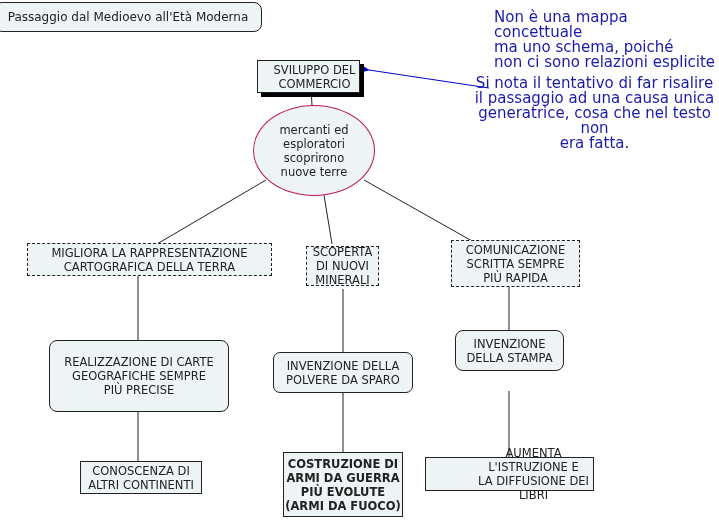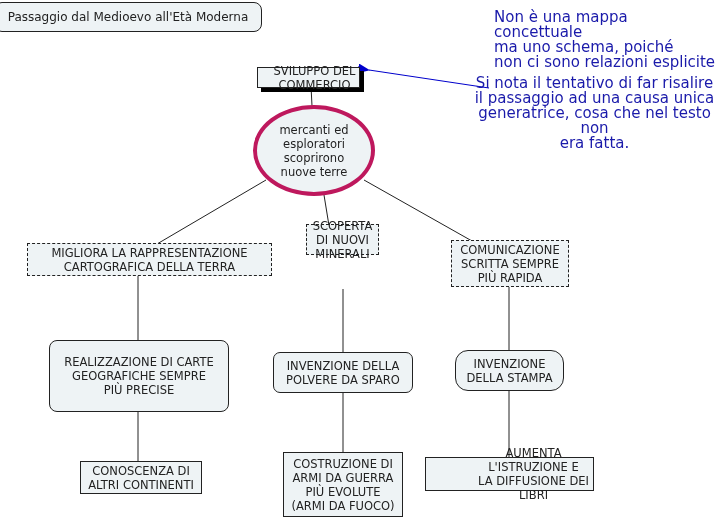--- a/index.html
+++ b/index.html
@@ -13,21 +13,21 @@
     .node {
       position: absolute; box-sizing: border-box;
       background: #eef3f5; color: #222;
       display: flex; align-items: center; justify-content: center;
       text-align: center; line-height: 14px; white-space: pre-line;
     }
     .rounded { border: 1px solid #222; border-radius: 8px; }
     .solid { border: 1px solid #222; }
     .dashed { border: 1px dashed #222; }
     .shadow { box-shadow: 4px 4px 0 #000; }
-    .ellipse { border: 4px solid #be185d; border-radius: 50%; }
+    .ellipse { border: 1px solid #be185d; border-radius: 50%; }
     .note {
       position: absolute; color: #1a1aaa; line-height: 15px;
       white-space: pre-line; font-size: 15px;
     }
   </style>
 </head>
 <body>
 
 <svg class="links">
   <defs>
@@ -52,51 +52,51 @@
 
 <div class="note" style="left:494px; top:10px;">Non è una mappa concettuale
 ma uno schema, poiché
 non ci sono relazioni esplicite</div>
 
 <div class="note" style="left:470px; top:76px;text-align:center;">Si nota il tentativo di far risalire
 il passaggio ad una causa unica
 generatrice, cosa che nel testo non
 era fatta.</div>
 
-<div class="node solid shadow" style="left:257px; top:67px; width:103px; height:21px;padding-left:12px;">SVILUPPO DEL
+<div class="node solid shadow" style="left:257px; top:60px; width:103px; height:33px;padding-left:12px;">SVILUPPO DEL
 COMMERCIO</div>
 
 <div class="node ellipse" style="left:253px; top:105px; width:122px; height:91px;">mercanti ed
 esploratori
 scoprirono
 nuove terre</div>
 
 <div class="node dashed" style="left:27px; top:243px; width:245px; height:33px;">MIGLIORA LA RAPPRESENTAZIONE
 CARTOGRAFICA DELLA TERRA</div>
 
-<div class="node dashed" style="left:306px; top:224px; width:73px; height:31px;">SCOPERTA
+<div class="node dashed" style="left:306px; top:246px; width:73px; height:40px;">SCOPERTA
 DI NUOVI
 MINERALI</div>
 
-<div class="node dashed" style="left:451px; top:240px; width:118px; height:47px;">COMUNICAZIONE
+<div class="node dashed" style="left:451px; top:240px; width:129px; height:47px;">COMUNICAZIONE
 SCRITTA SEMPRE
 PIÙ RAPIDA</div>
 
 <div class="node rounded" style="left:49px; top:340px; width:180px; height:72px;">REALIZZAZIONE DI CARTE
 GEOGRAFICHE SEMPRE
 PIÙ PRECISE</div>
 
 <div class="node rounded" style="left:273px; top:352px; width:140px; height:41px;border-radius:7px;">INVENZIONE DELLA
 POLVERE DA SPARO</div>
 
-<div class="node rounded" style="left:455px; top:350px; width:109px; height:41px;border-radius:13px;">INVENZIONE
+<div class="node rounded" style="left:455px; top:330px; width:109px; height:41px;">INVENZIONE
 DELLA STAMPA</div>
 
 <div class="node solid" style="left:80px; top:461px; width:122px; height:33px;">CONOSCENZA DI
 ALTRI CONTINENTI</div>
 
-<div class="node solid" style="left:283px; top:452px; width:120px; height:65px;">COSTRUZIONE DI
+<div class="node solid" style="left:283px; top:452px; width:120px; height:65px;font-weight:bold;">COSTRUZIONE DI
 ARMI DA GUERRA
 PIÙ EVOLUTE
 (ARMI DA FUOCO)</div>
 
 <div class="node solid" style="left:425px; top:457px; width:169px; height:34px;padding-left:48px;">AUMENTA L'ISTRUZIONE E
 LA DIFFUSIONE DEI LIBRI</div>
 
 </body></html>

